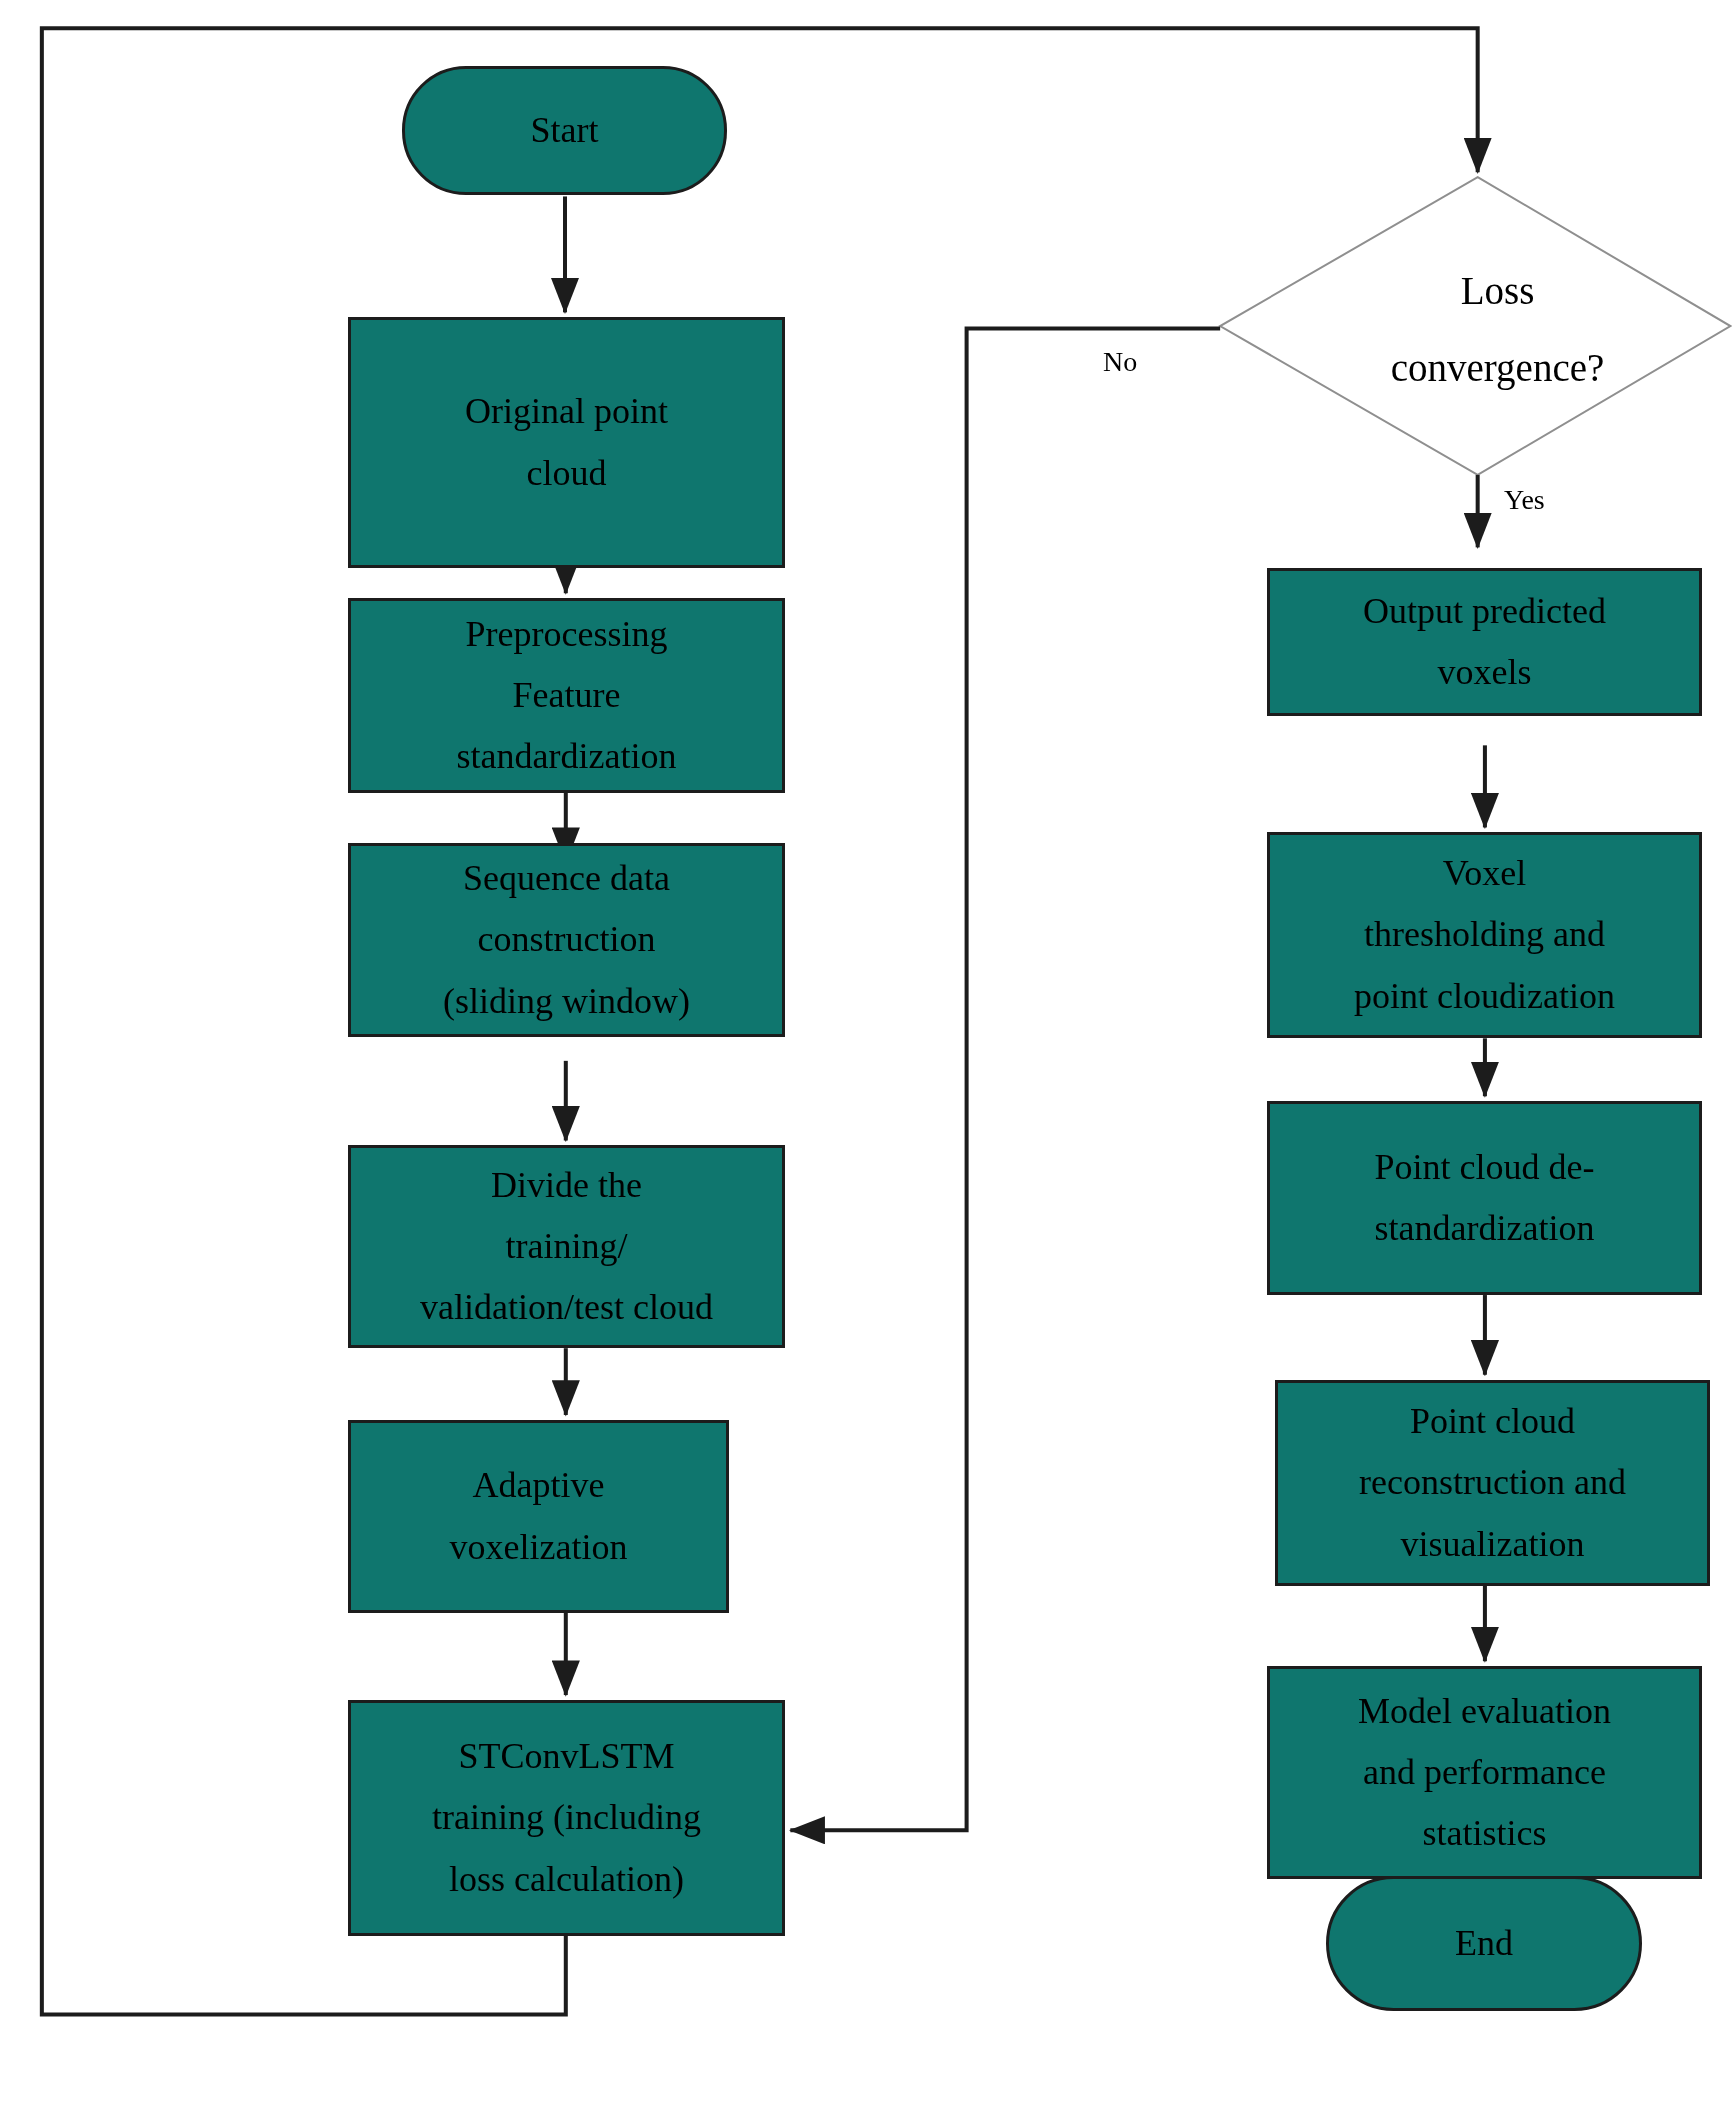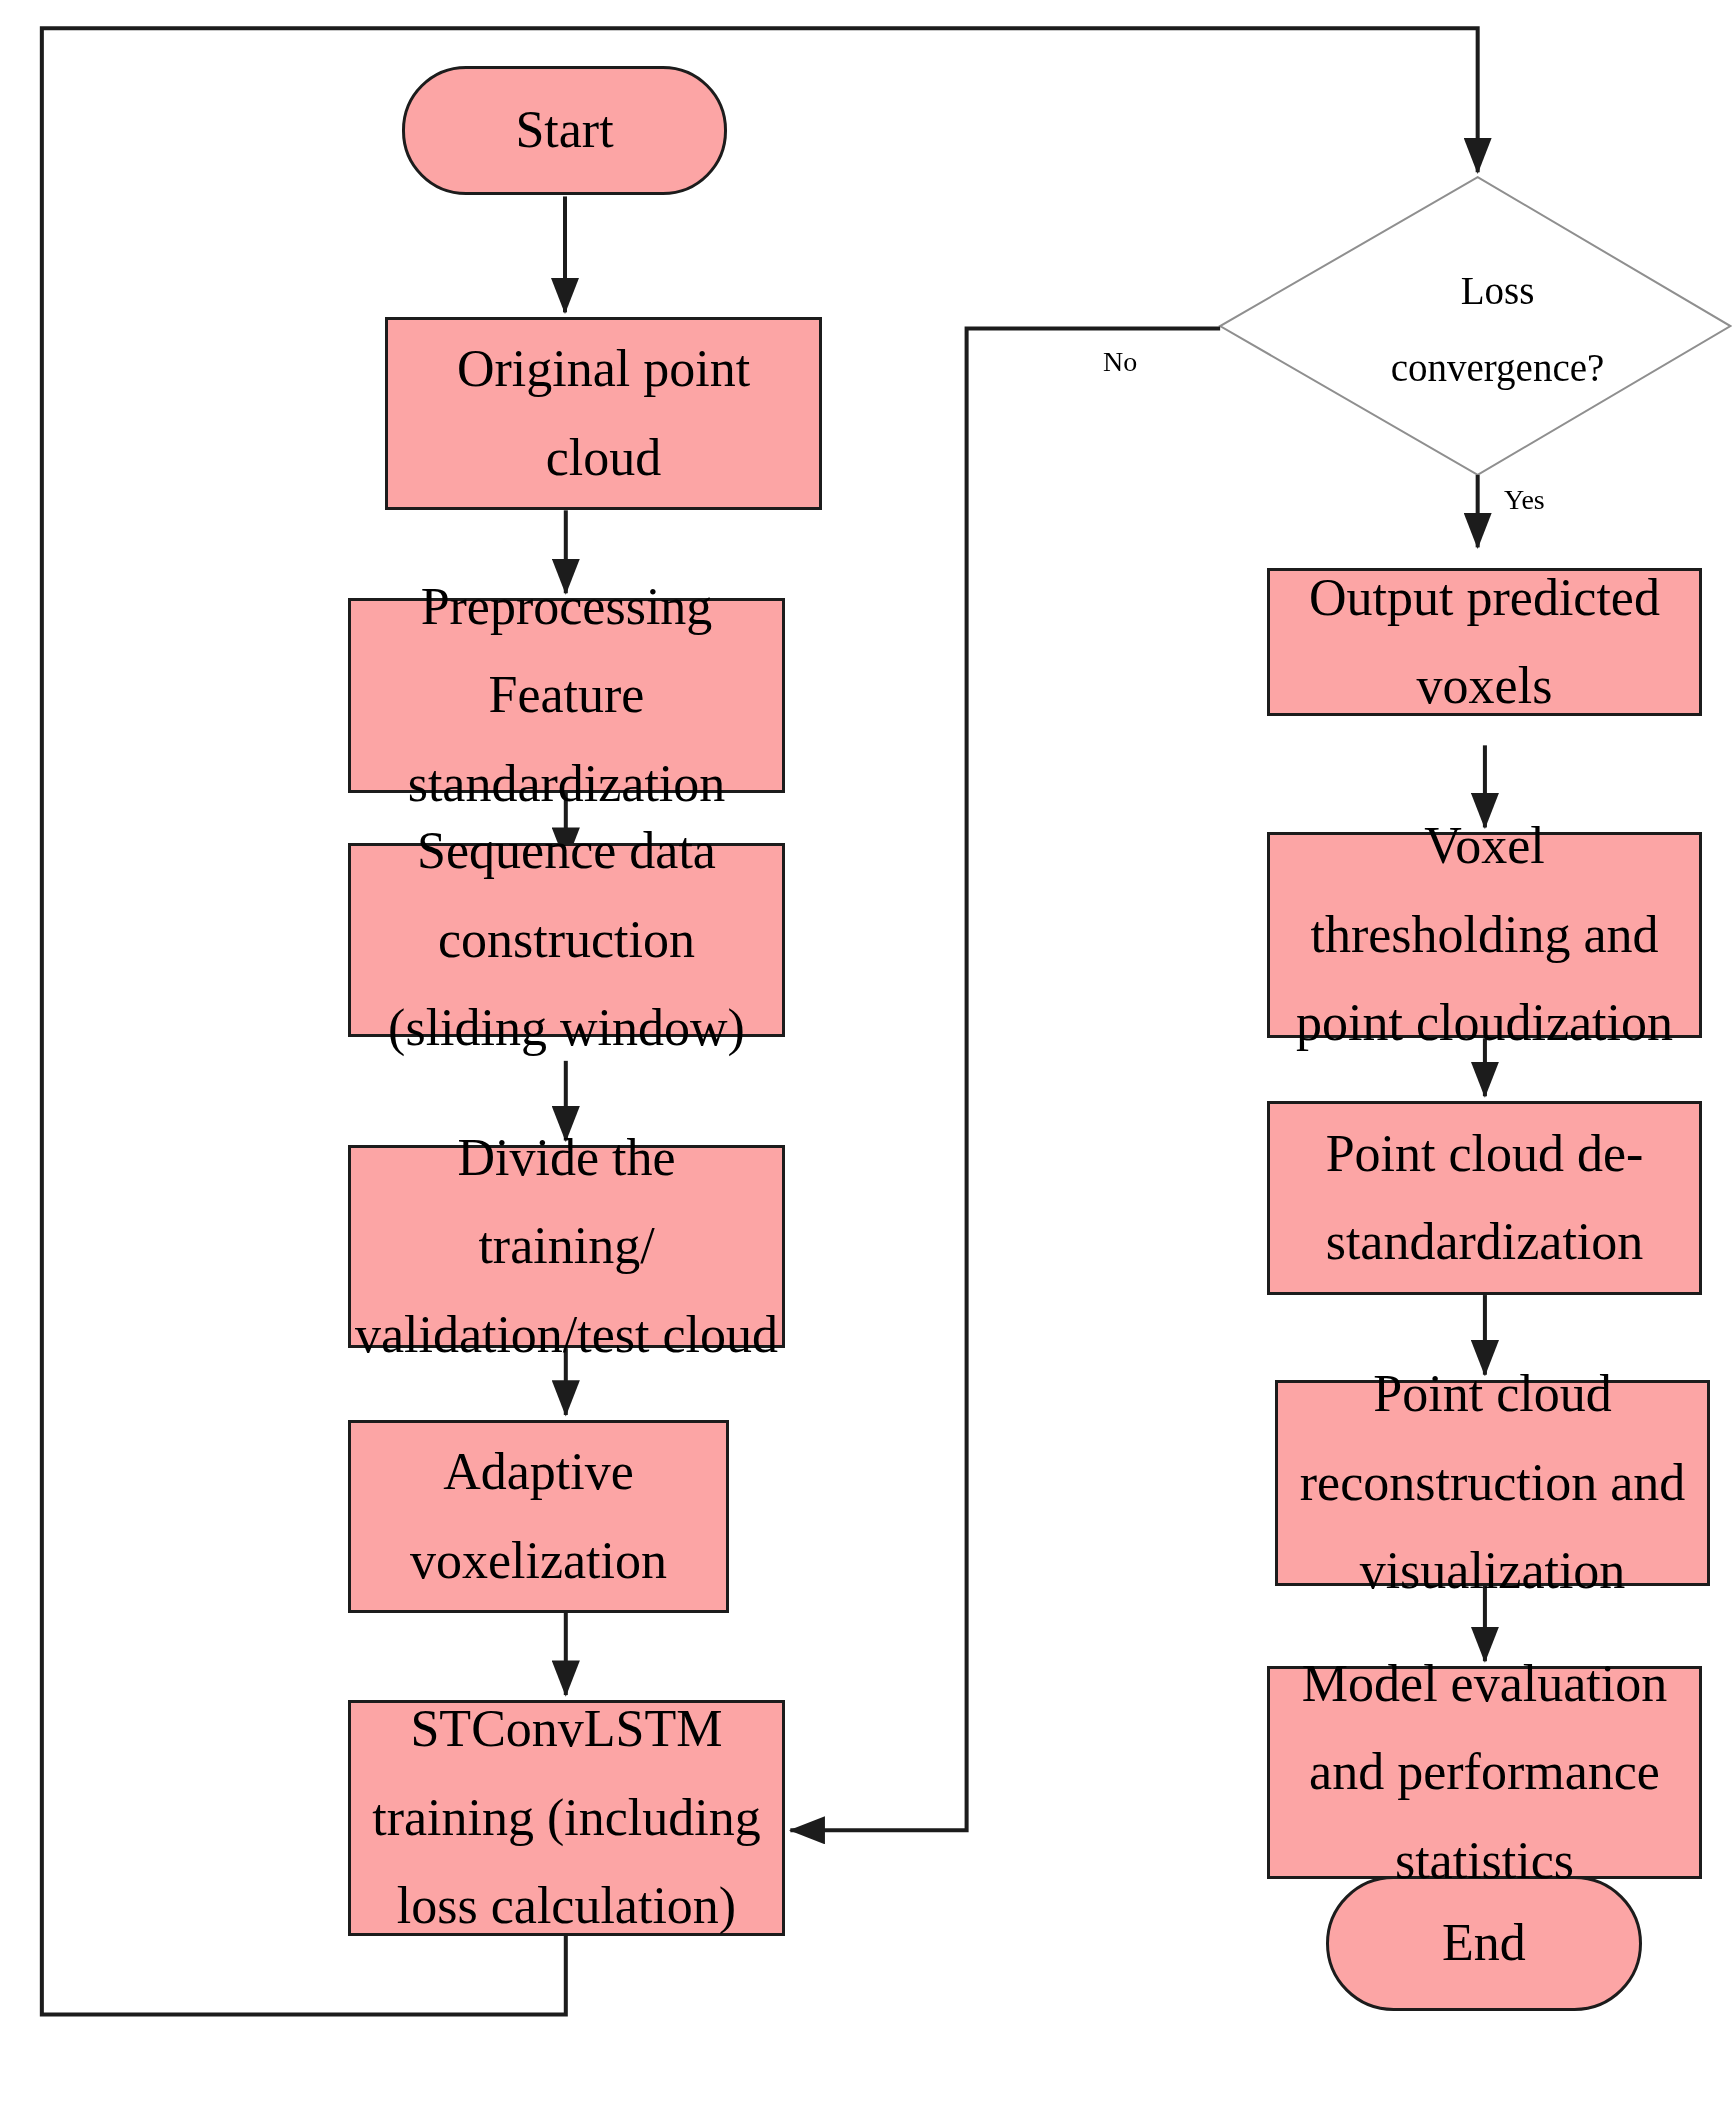--- a/index.html
+++ b/index.html
@@ -23,23 +23,23 @@
     width: 1732px;
     height: 2108px;
   }
   .node {
     position: absolute;
     display: flex;
     align-items: center;
     justify-content: center;
     text-align: center;
     white-space: pre-line;
-    font-size: 52px;
+    font-size: 36px;
     line-height: 1.7;
-    background: #fca5a5;
+    background: #0f766e;
     box-sizing: border-box;
   }
   .process {
     border: 3.2px solid #1c1c1c;
   }
   .terminator {
     border: 3.2px solid #1c1c1c;
     border-radius: 72px;
   }
   .decision-label {
@@ -54,21 +54,21 @@
     background: transparent;
   }
   .edge-label {
     position: absolute;
     font-size: 28px;
     line-height: 1;
     background: transparent;
   }
   
   #node-start   { left: 402px;  top: 66px;   width: 325px; height: 129px; border-radius: 64px; }
-  #node-n1      { left: 348px;  top: 317px;  width: 437px; height: 193px; margin-left: 37px; }
+  #node-n1      { left: 348px;  top: 317px;  width: 437px; height: 251px; }
   #node-n2      { left: 348px;  top: 598px;  width: 437px; height: 195px; }
   #node-n3      { left: 348px;  top: 843px; width: 437px; height: 194px; }
   #node-n4      { left: 348px;  top: 1145px; width: 437px; height: 203px; }
   #node-n5      { left: 348px;  top: 1420px; width: 381px; height: 193px; }
   #node-n6      { left: 348px;  top: 1700px; width: 437px; height: 236px; font-family: Liberation Serif, serif; }
   #node-r1      { left: 1267px; top: 568px;  width: 435px; height: 148px; }
   #node-r2      { left: 1267px; top: 832px; width: 435px; height: 206px; }
   #node-r3      { left: 1267px; top: 1101px; width: 435px; height: 194px; }
   #node-r4      { left: 1267px; top: 1380px; width: 435px; height: 206px; margin-left: 8px; }
   #node-r5      { left: 1267px; top: 1666px; width: 435px; height: 213px; }

